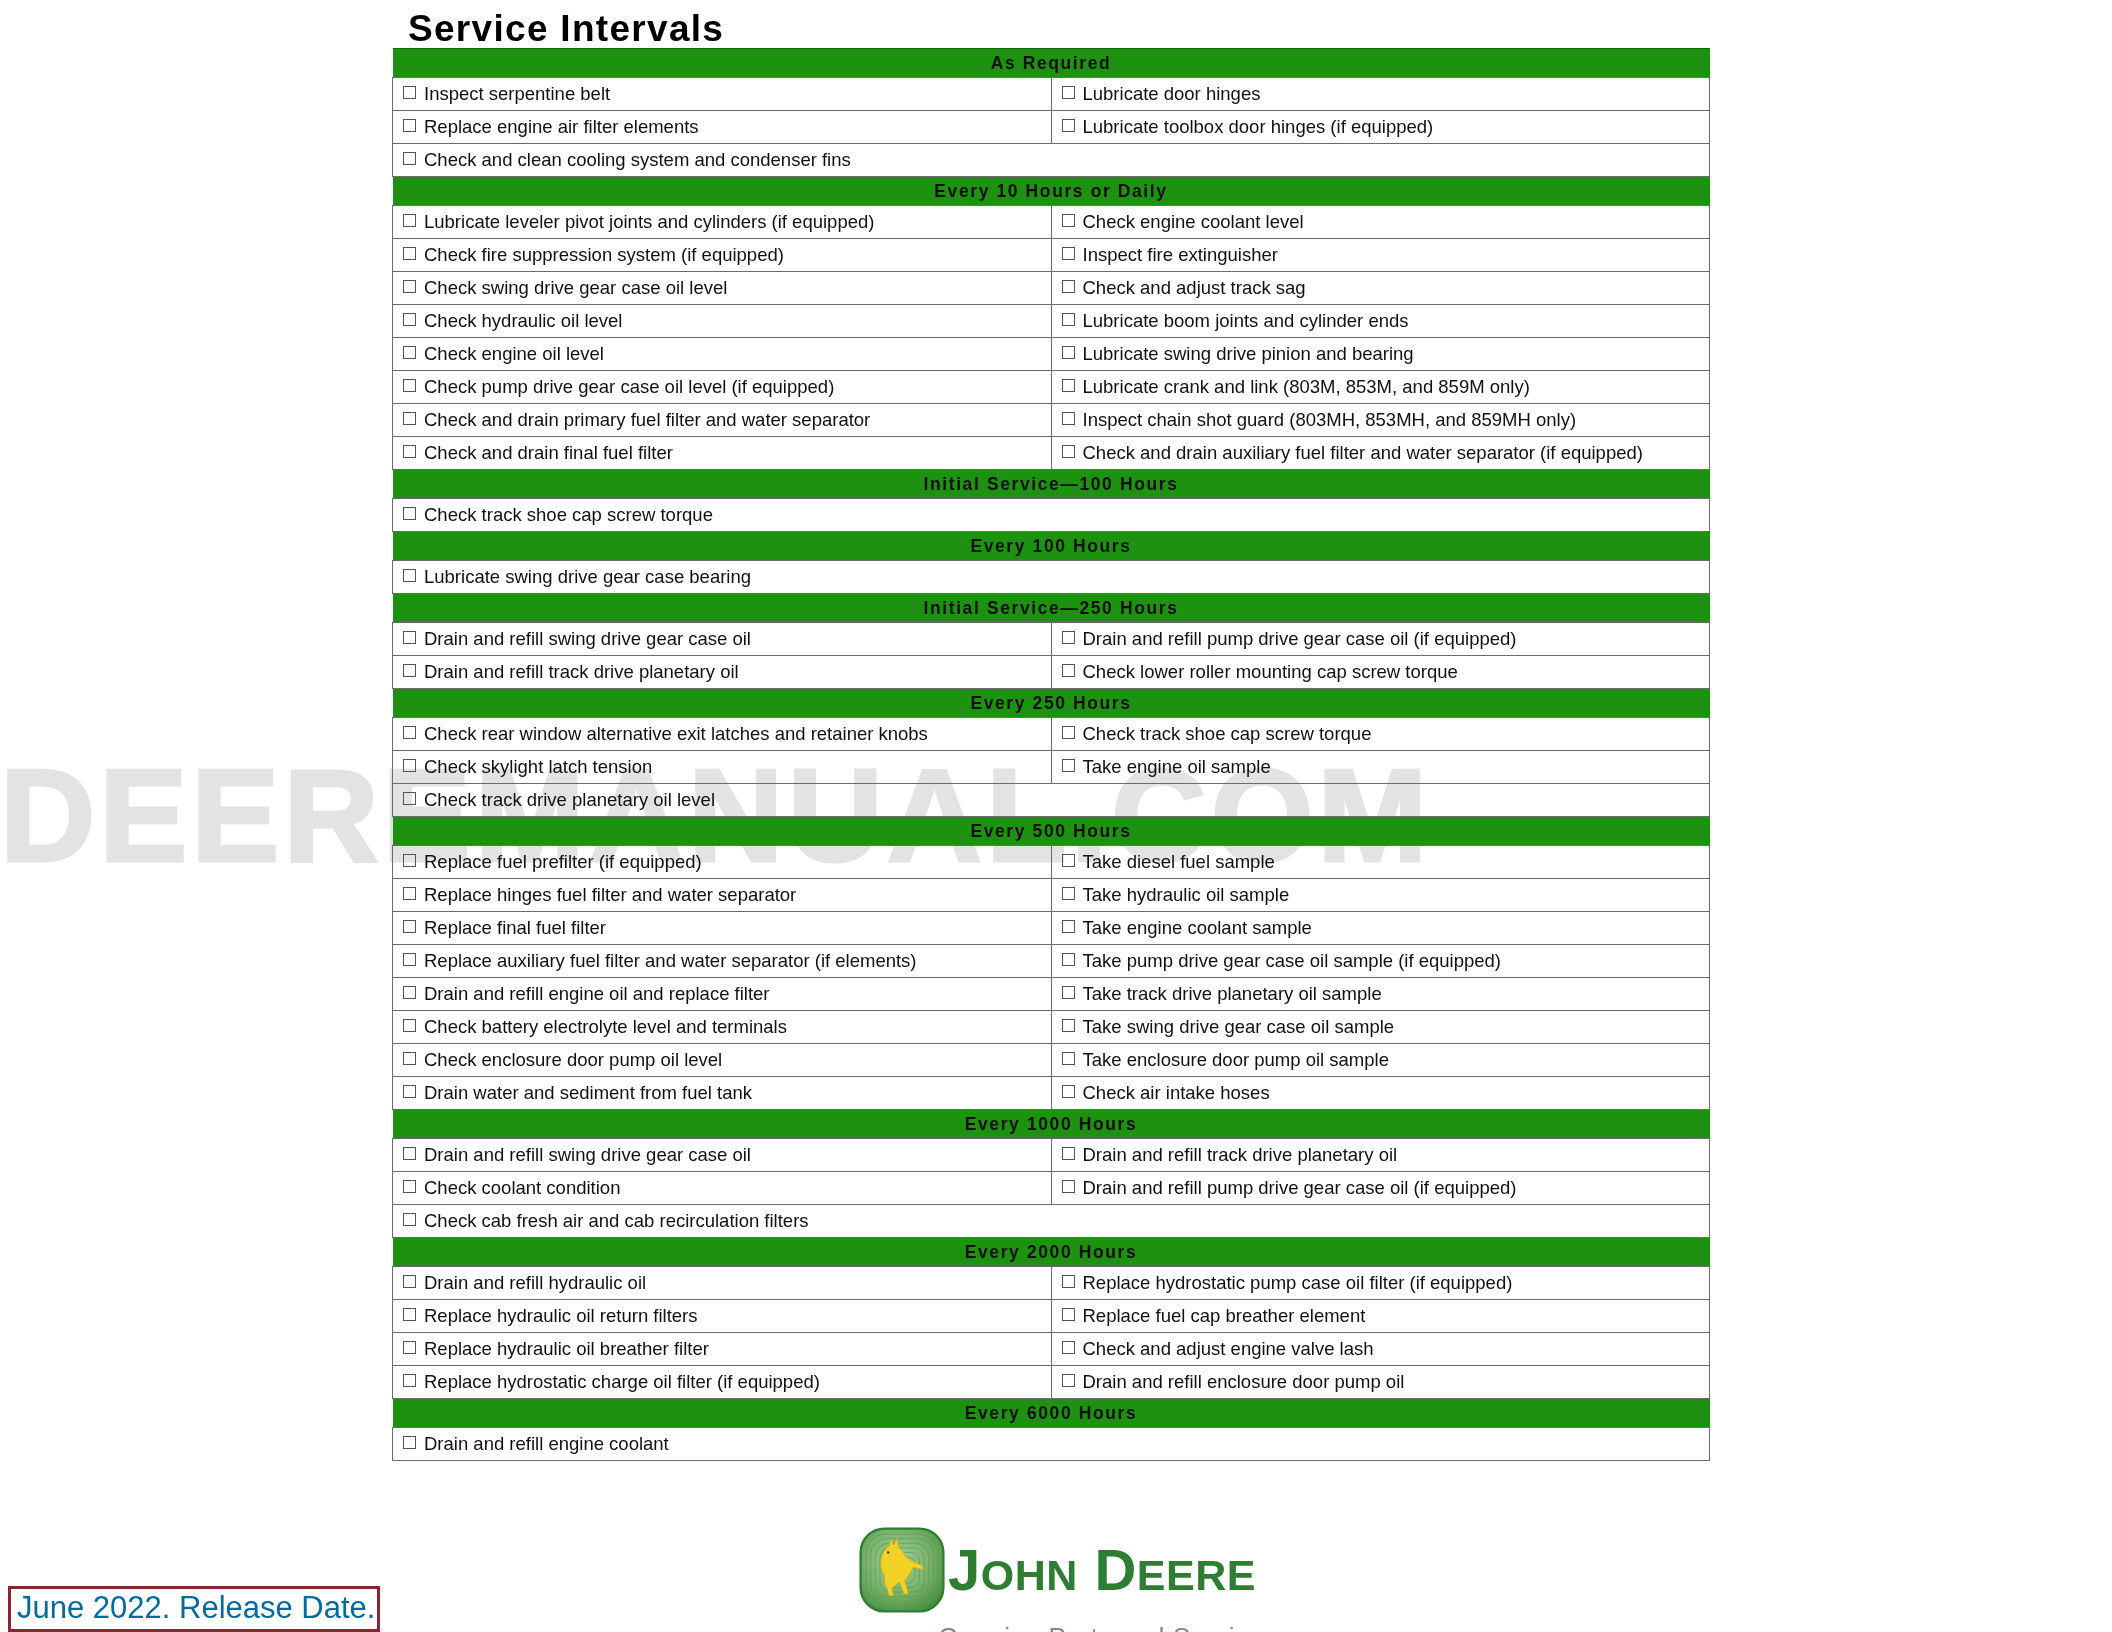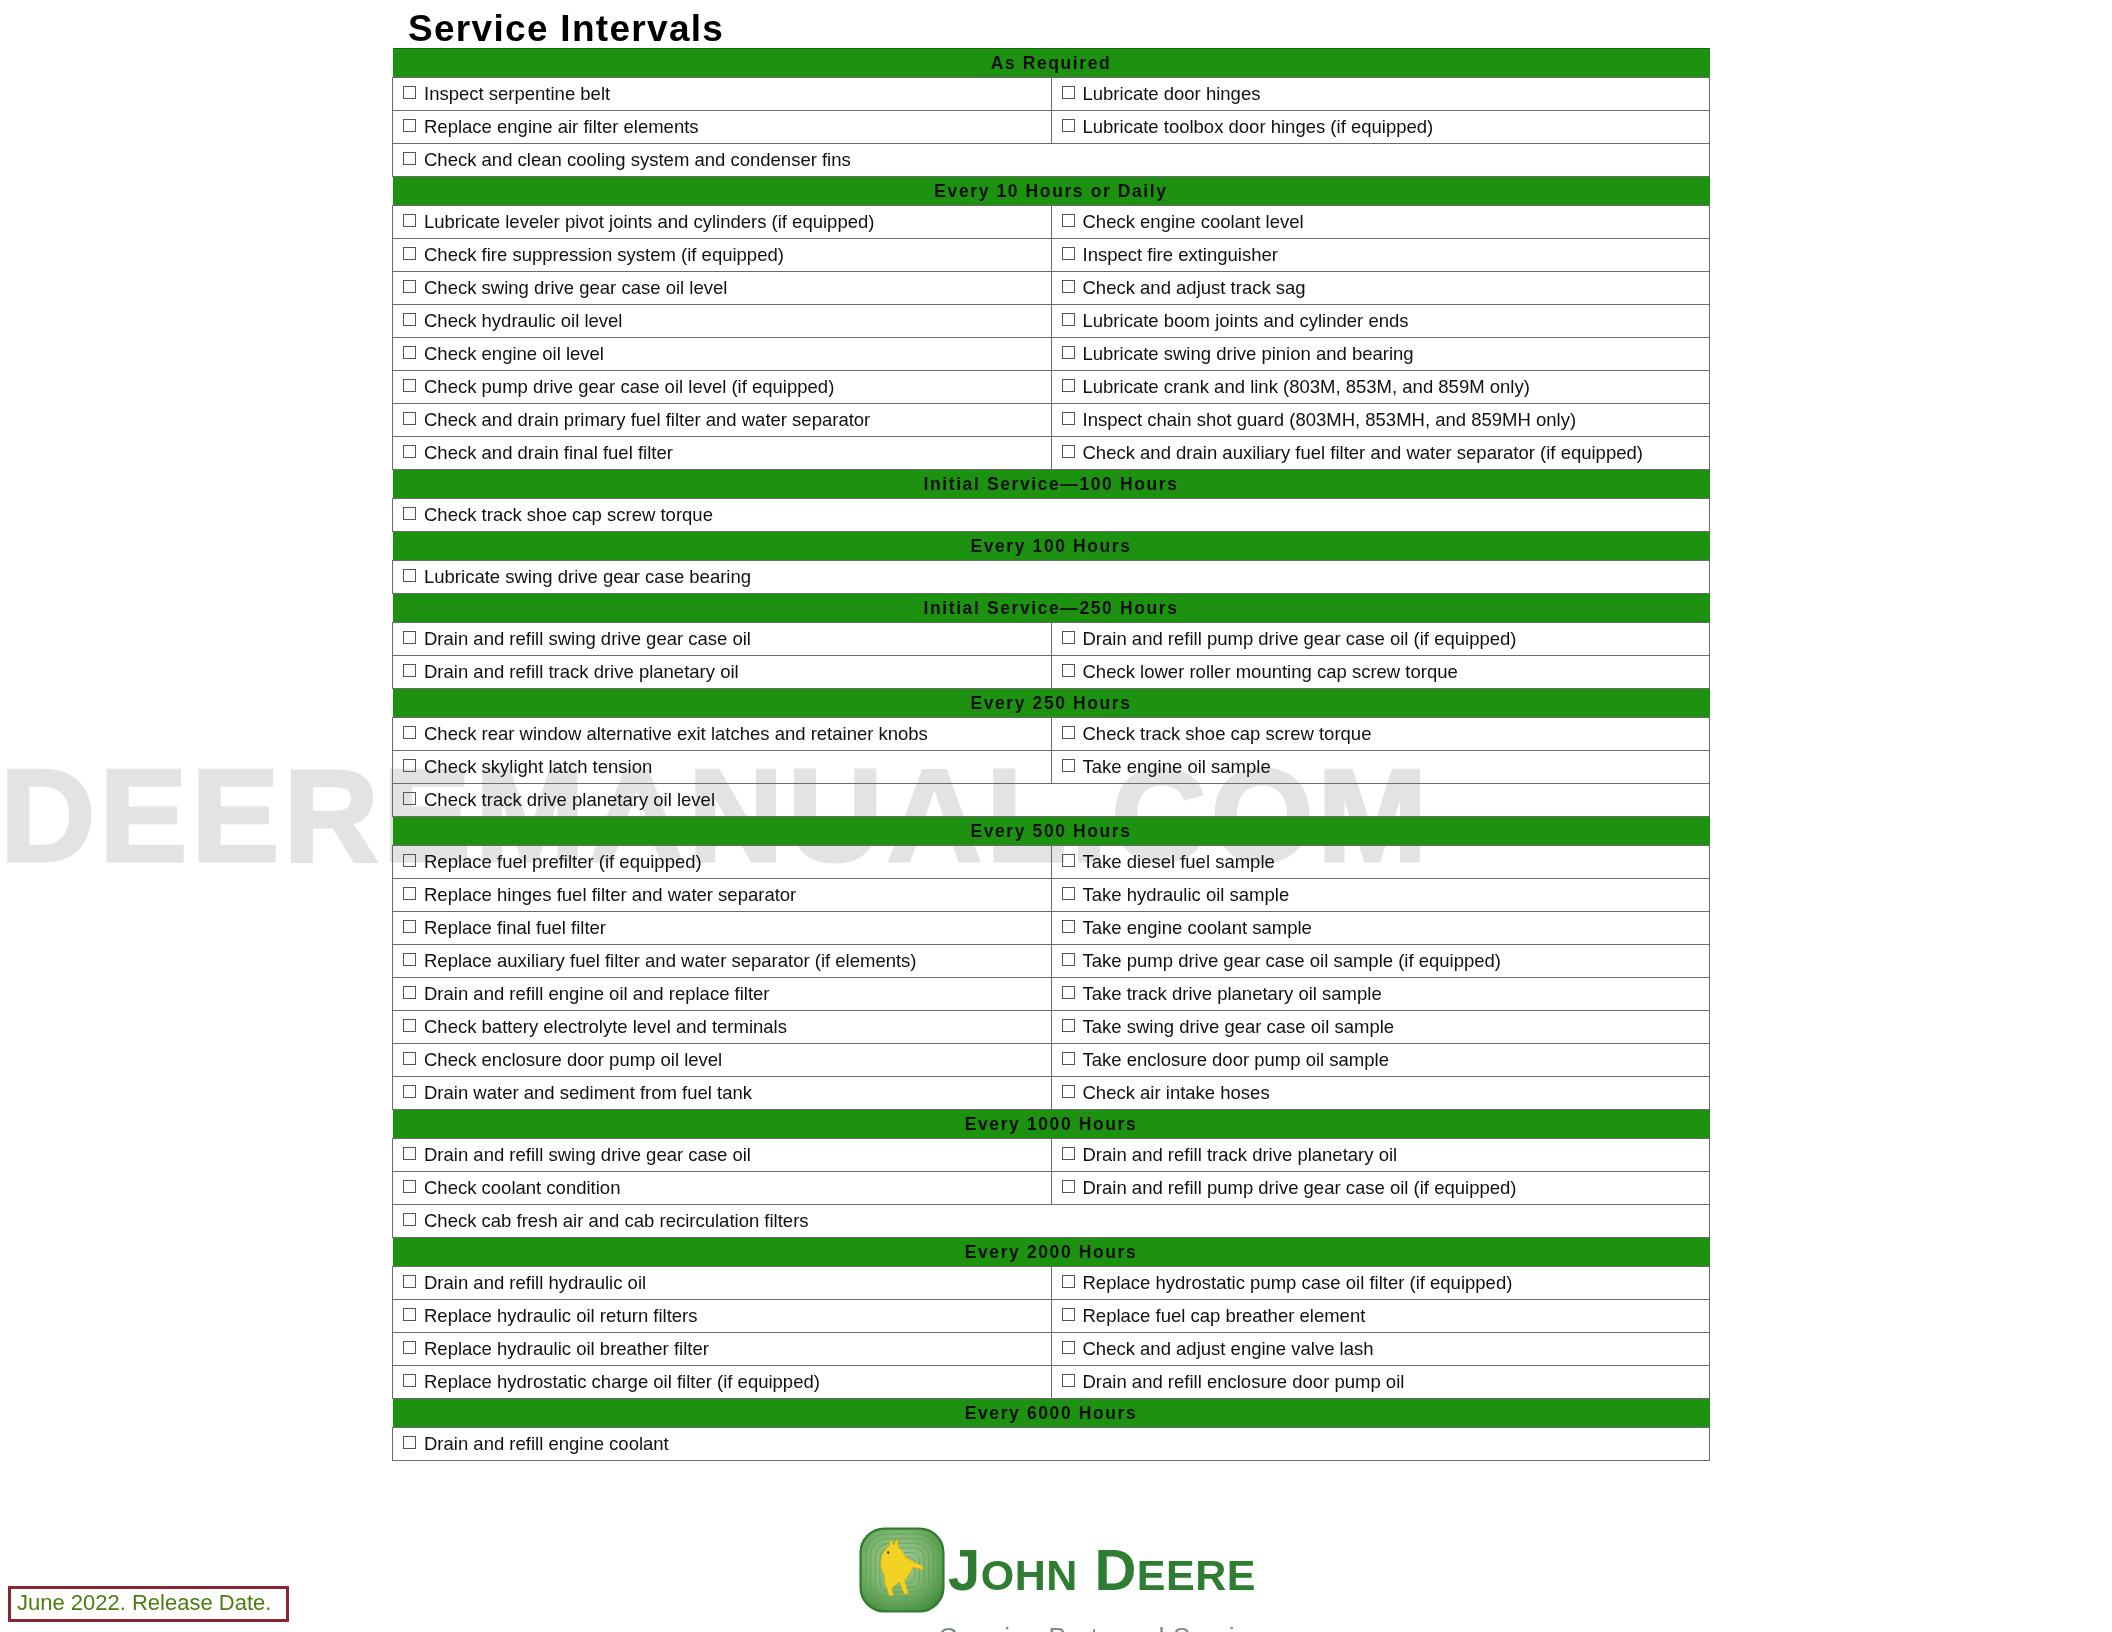--- a/index.html
+++ b/index.html
@@ -133,23 +133,23 @@
     letter-spacing: 0.6px;
   }
 
   
   #release-date {
     position: absolute;
     left: 8px;
     top: 1586px;
     border: 3px solid #8d2431;
     background: #ffffff;
-    padding: 1px 15px 3px 6px;
-    font-size: 22px;
-    color: #4d7c0f;
+    padding: 1px 2px 3px 6px;
+    font-size: 31px;
+    color: #0369a1;
     z-index: 4;
     white-space: nowrap;
   }
 </style>
 </head>
 <body>
 
 <div id="page-title">Service Intervals</div>
 
 <div id="watermark">DEEREMANUAL.COM</div>

